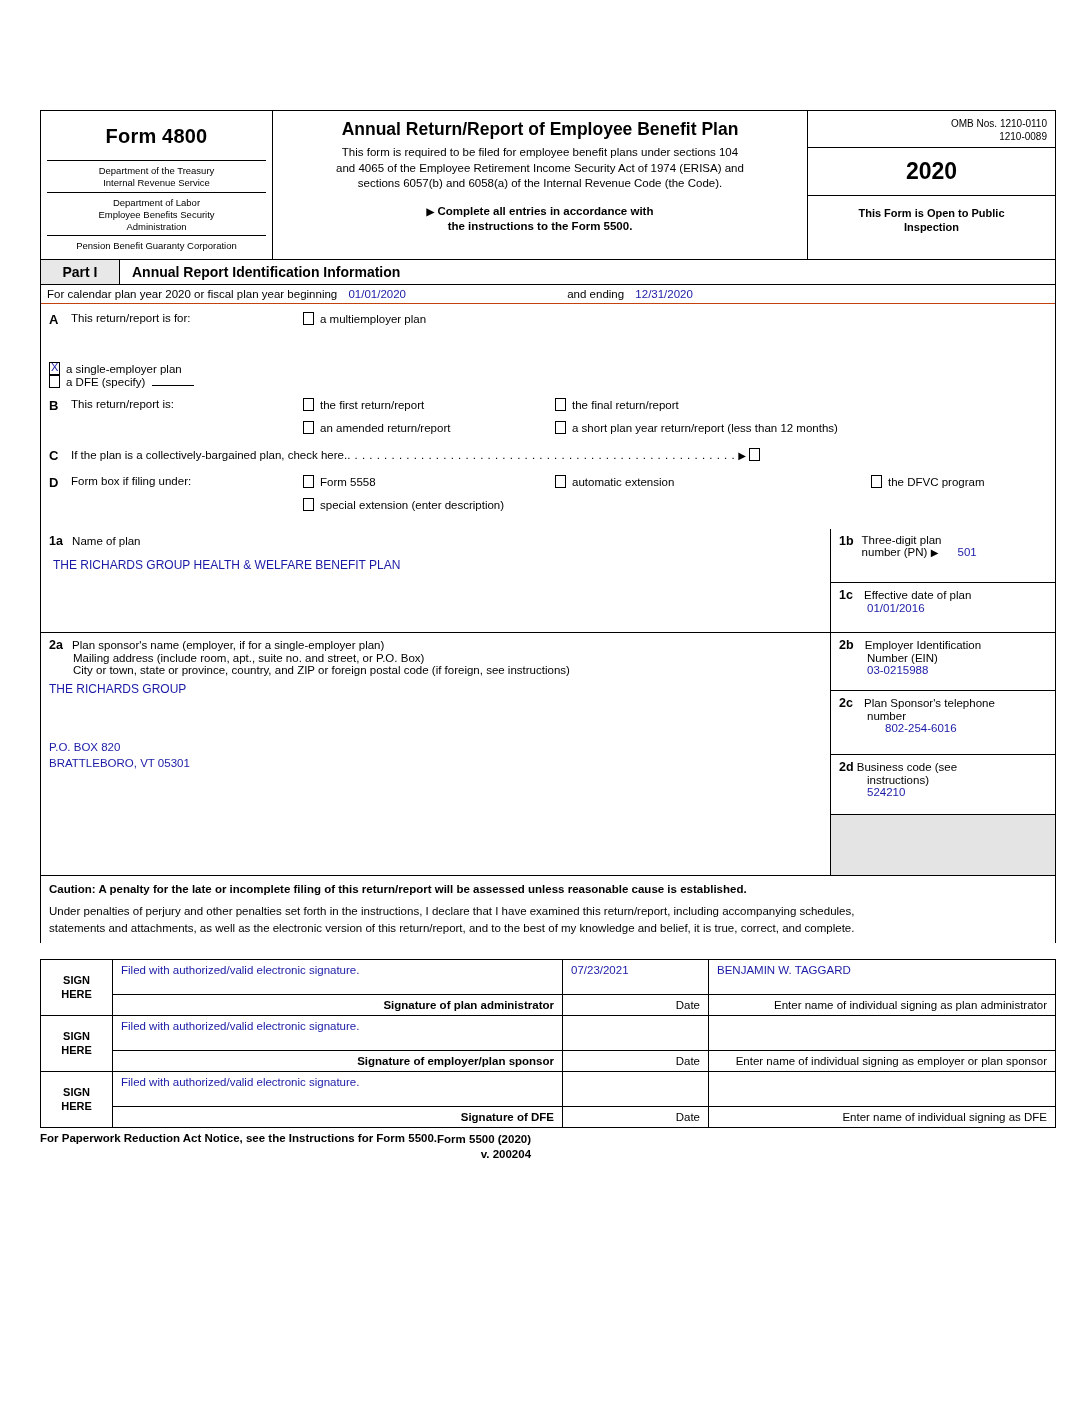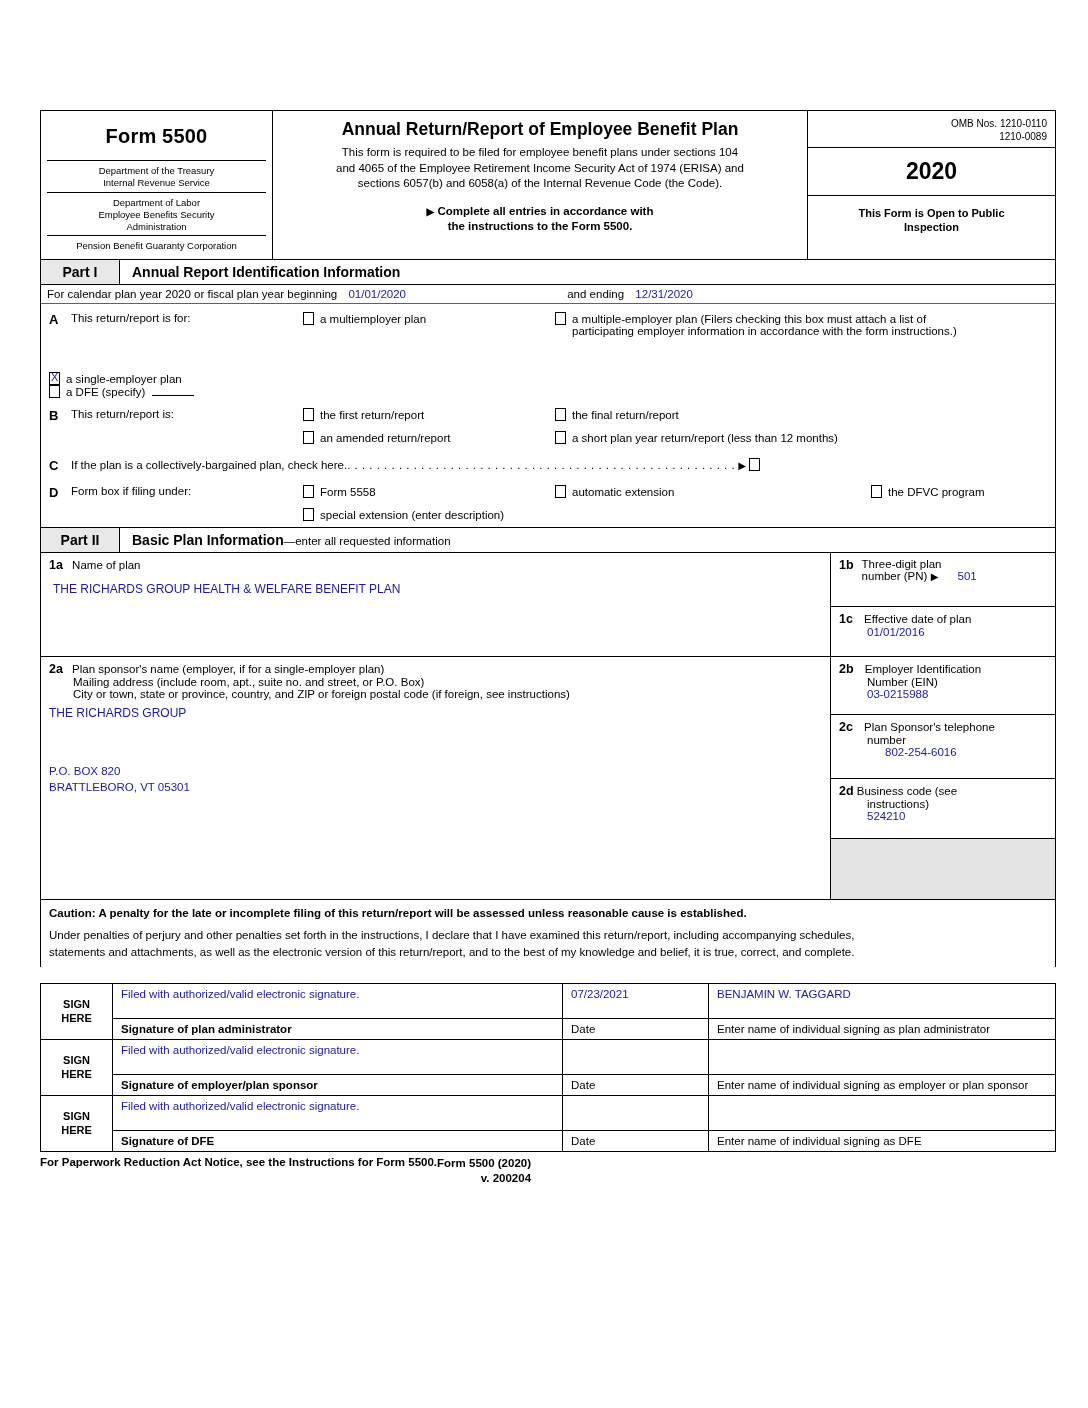--- a/index.html
+++ b/index.html
@@ -251,41 +251,41 @@
     align-items: center;
     justify-content: center;
     box-sizing: border-box;
   }
   .sigright { flex: 1; }
   .sigrow { display: flex; }
   .sigrow.top { height: 34px; }
   .sigc1 { width: 450px; flex: none; border-right: 1px solid #000; box-sizing: border-box; padding: 4px 8px; font-size: 11.5px; }
   .sigc2 { width: 146px; flex: none; border-right: 1px solid #000; box-sizing: border-box; padding: 4px 8px; font-size: 11.5px; }
   .sigc3 { flex: 1; box-sizing: border-box; padding: 4px 8px; font-size: 11.5px; }
-  .sigrow.lbls { border-top: 1px solid #000; }
+  .sigrow.lbls { border-top: 1px solid #000; text-align: right; }
   .sigrow.lbls .sigc1 { font-weight: bold; }
   .sigrow.lbls .sigc2, .sigrow.lbls .sigc3 { font-weight: normal; }
 
   .footer {
     display: flex;
     margin-top: 4px;
     font-size: 11.5px;
     font-weight: bold;
   }
   .footer .right { text-align: right; line-height: 1.35; }
   .arrow { font-size: 10px; }
 </style>
 </head>
 <body>
 
 <div class="page">
 
   <div class="hdr">
     <div class="hdr-left">
-      <div class="form-title">Form 5500</div>
+      <div class="form-title">Form 4800</div>
       <div class="agency first">
         <div>Department of the Treasury</div>
         <div>Internal Revenue Service</div>
       </div>
       <div class="agency">
         <div>Department of Labor</div>
         <div>Employee Benefits Security</div>
         <div>Administration</div>
       </div>
       <div class="agency">
@@ -336,24 +336,20 @@
     </div>
 
     <div class="abcd">
 
       <div class="row-ab" style="margin-top:2px;">
         <div class="letter">A</div>
         <div class="lbl">This return/report is for:</div>
         <div class="col1">
           <span class="cb"></span><span>a multiemployer plan</span>
         </div>
-        <div class="col2">
-          <span class="cb"></span><span>a multiple-employer plan (Filers checking this box must attach a list of</span>
-          <div style="padding-left:17px;">participating employer information in accordance with the form instructions.)</div>
-        </div>
       </div>
       <div class="row-ab" style="margin-top:8px;flex-direction:column;">
         <div class="letter">&nbsp;</div>
         <div class="lbl">&nbsp;</div>
         <div class="col1">
           <span class="cb checked"></span><span>a single-employer plan</span>
         </div>
         <div class="col2">
           <span class="cb"></span><span>a DFE (specify)</span>
           <span style="border-bottom:1px solid #000; display:inline-block; width:42px; margin-left:4px;"></span>
@@ -396,36 +392,30 @@
         <div class="col1">
           <span class="cb"></span><span>Form 5558</span>
         </div>
         <div style="width:316px; flex:none;">
           <span class="cb"></span><span>automatic extension</span>
         </div>
         <div style="flex:1;">
           <span class="cb"></span><span>the DFVC program</span>
         </div>
       </div>
-      <div class="row-ab" style="margin-top:8px; margin-bottom:0;">
+      <div class="row-ab" style="margin-top:8px; margin-bottom:12px;">
         <div class="letter">&nbsp;</div>
         <div class="lbl">&nbsp;</div>
         <div style="flex:1;">
           <span class="cb"></span><span>special extension (enter description)</span>
         </div>
       </div>
     </div>
   </div>
 
-  <div class="partbar" style="border-top:1.5px solid #000;">
-    <div class="pnum">Part II</div>
-    <div class="ptitle">
-      <span>Basic Plan Information</span><span class="norm">—enter all requested information</span>
-    </div>
-  </div>
 
   <div class="p2">
     <div class="p2-left">
       <div class="cell" style="height:104px;">
         <span class="num">1a</span>
         <span style="margin-left:6px;">Name of plan</span>
         <div class="plan-name blue">THE RICHARDS GROUP HEALTH &amp; WELFARE BENEFIT PLAN</div>
       </div>
       <div class="cell nob" style="height:232px;">
         <span class="num">2a</span>

